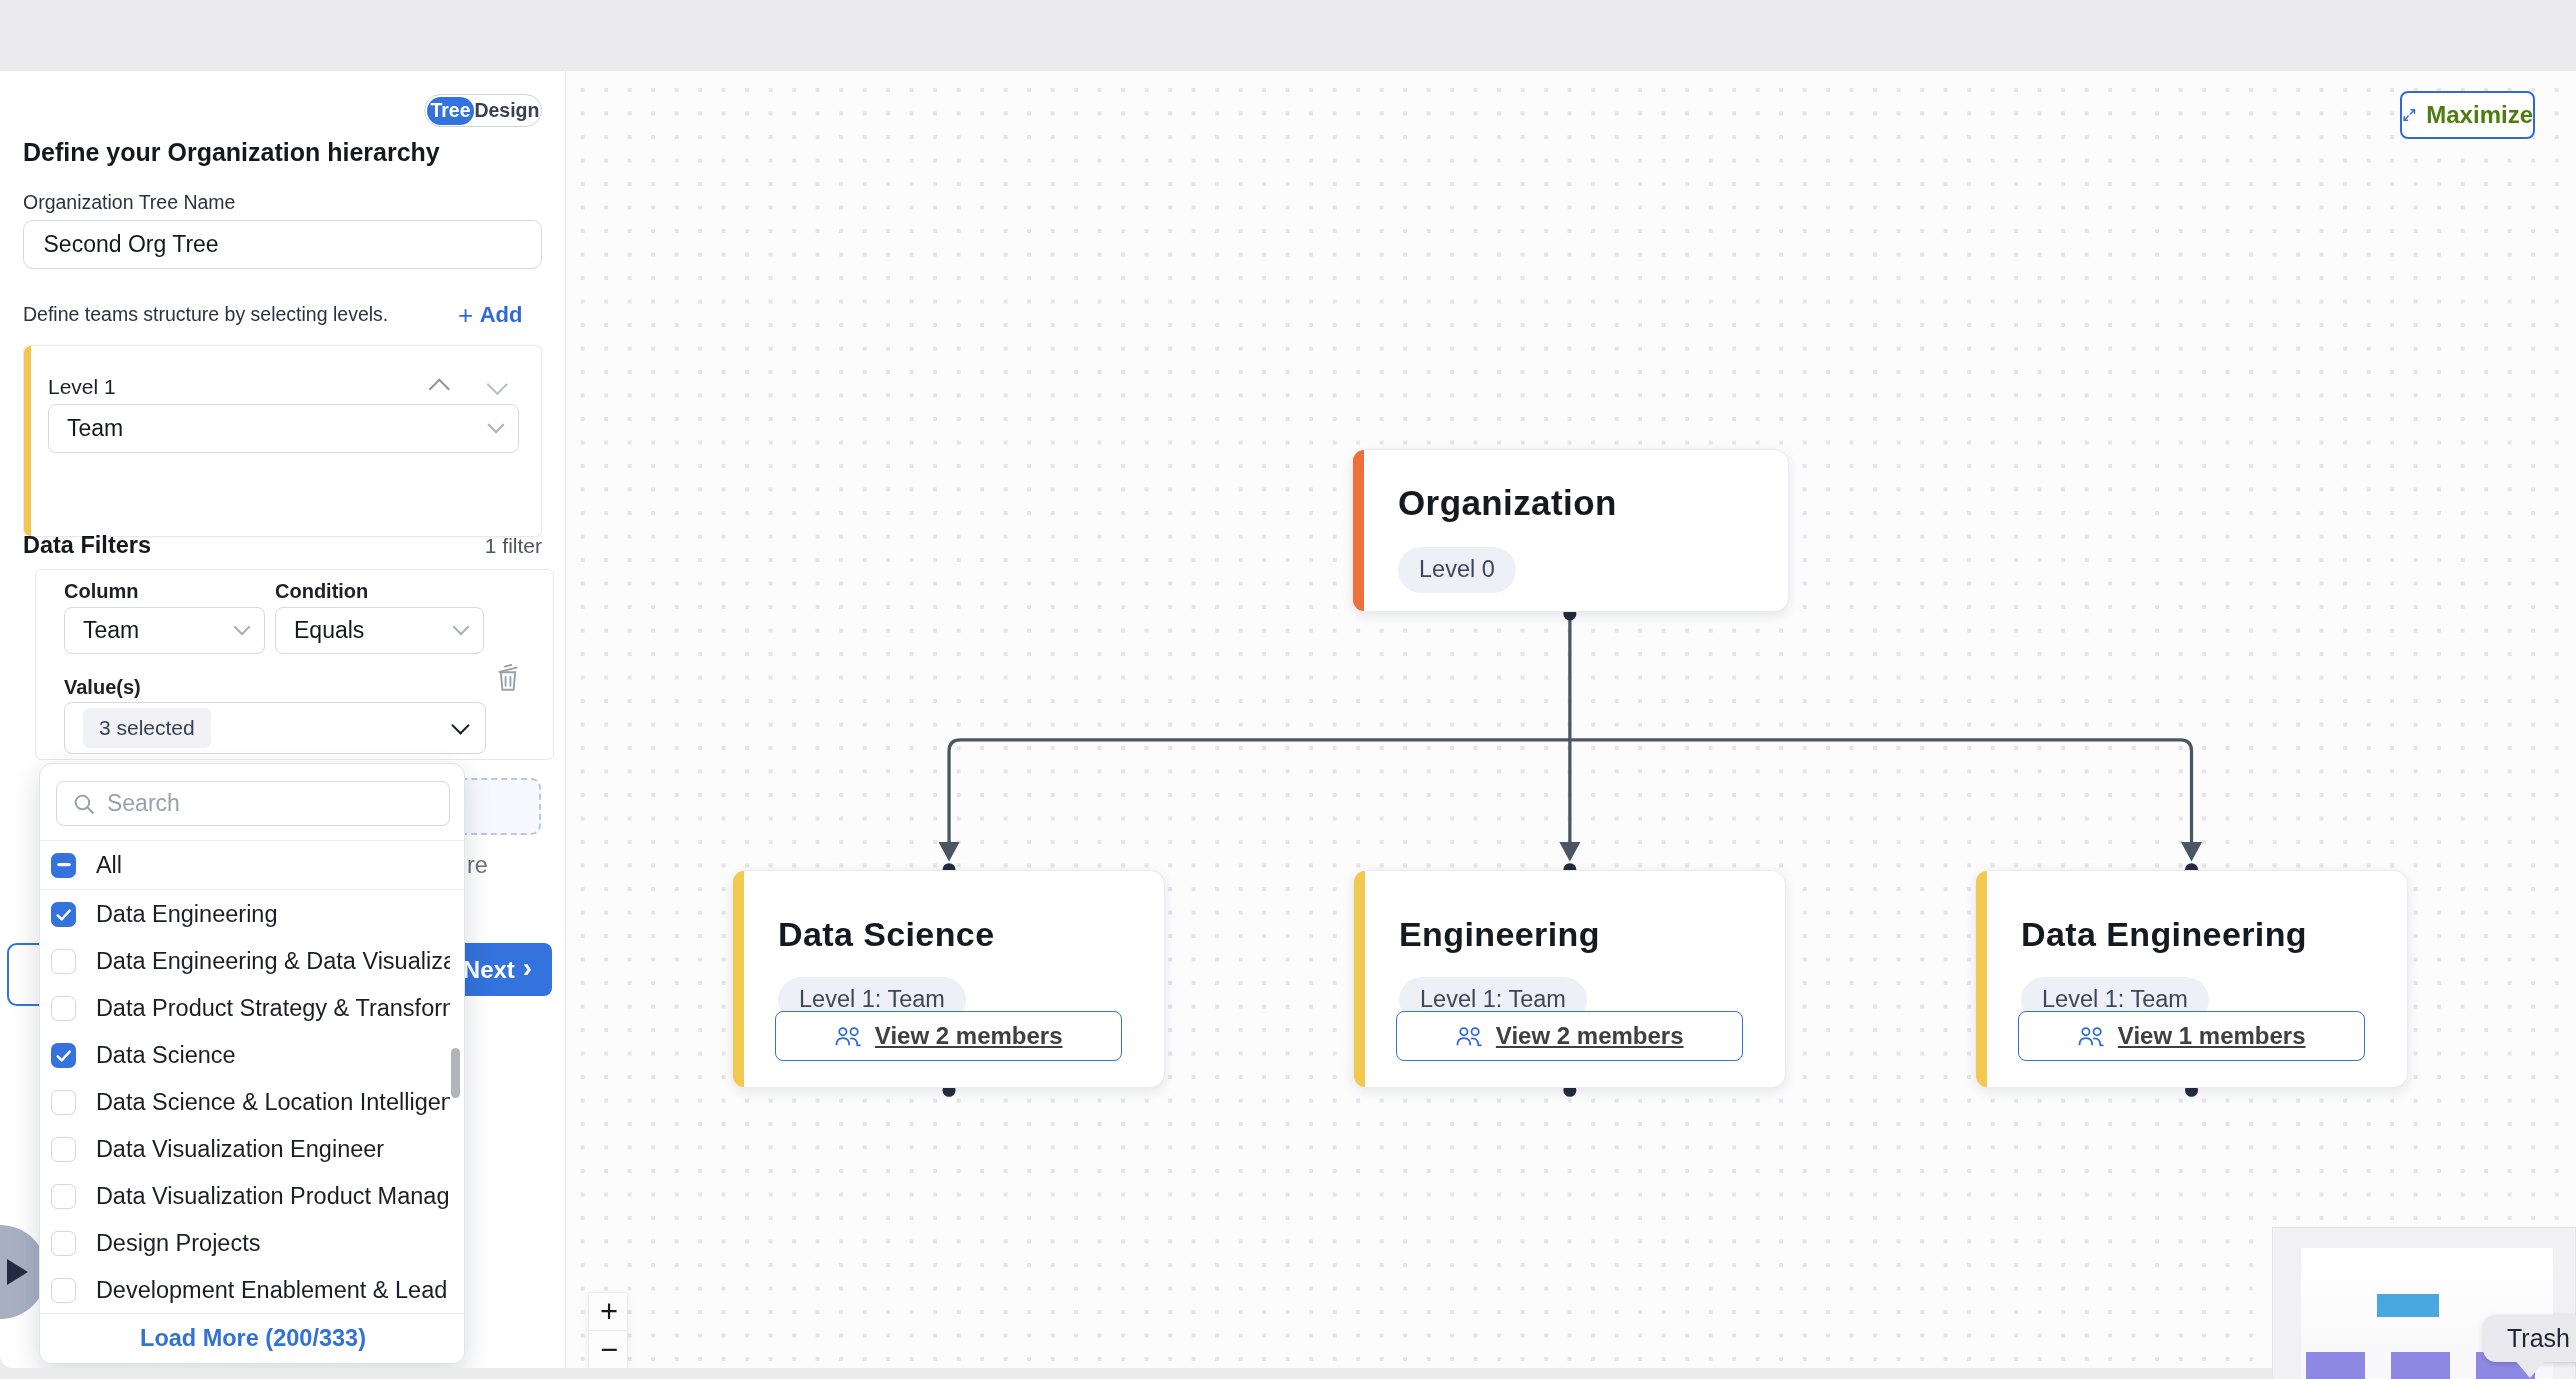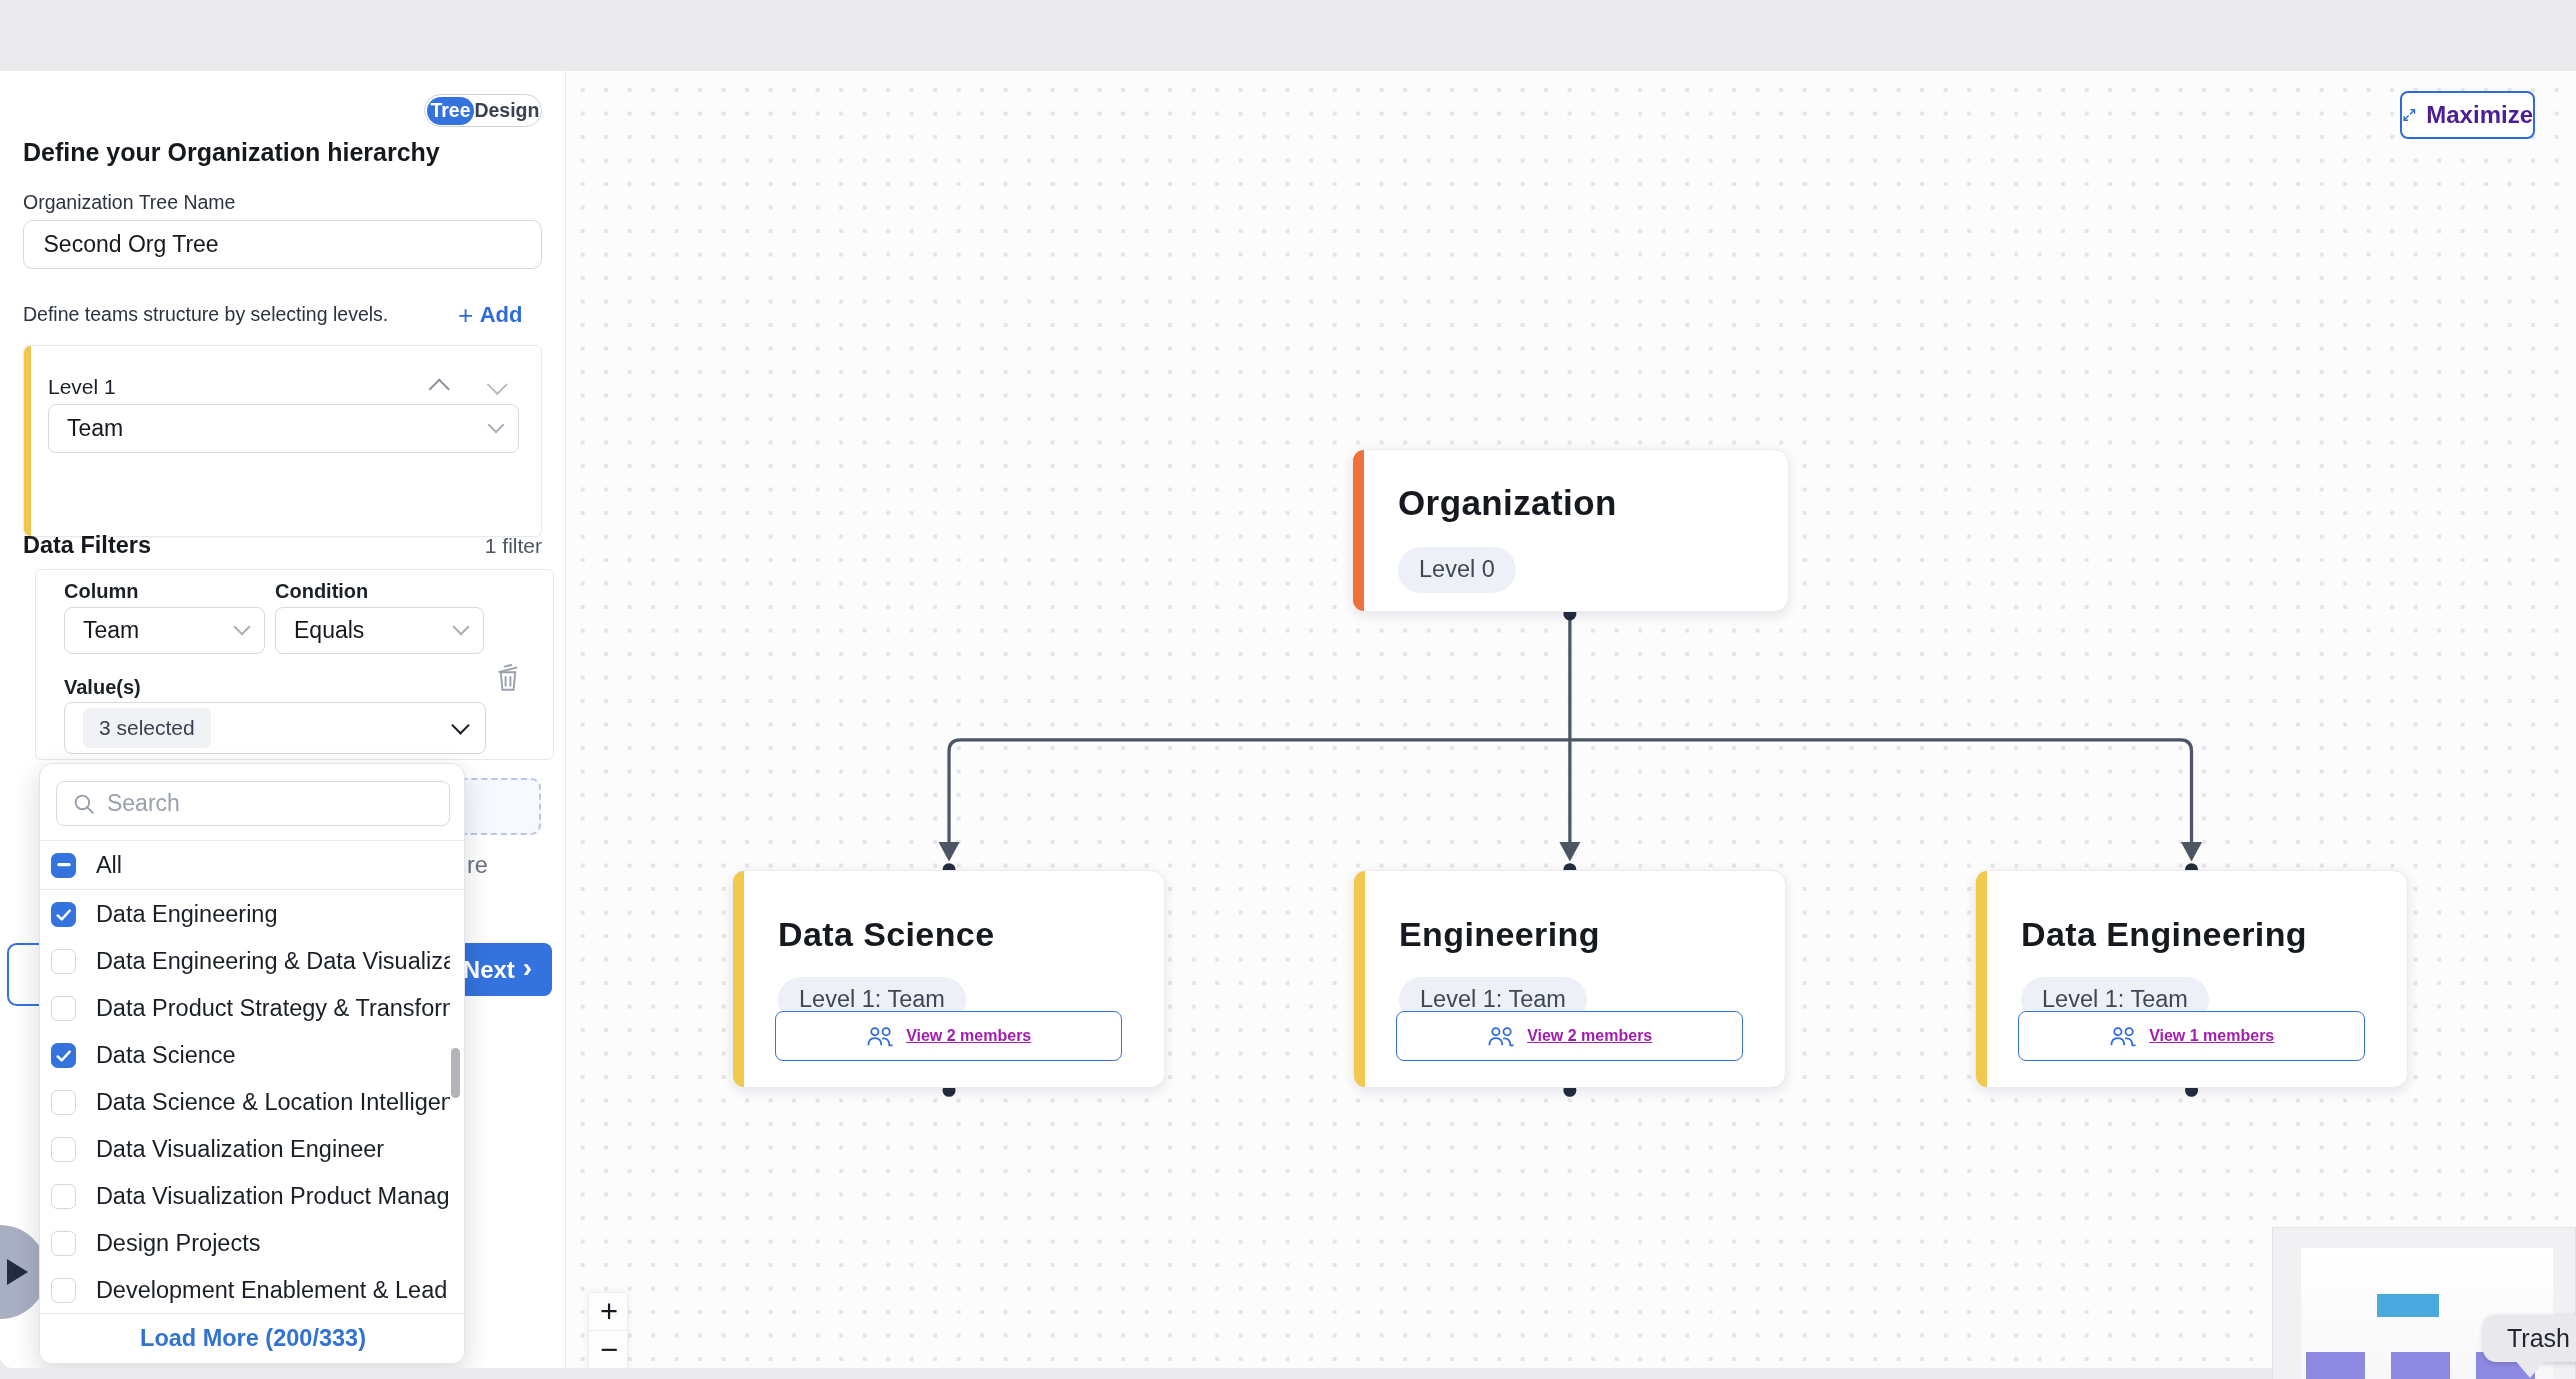--- a/index.html
+++ b/index.html
@@ -18,29 +18,29 @@
   .canvas { position:absolute; left:565px; top:0; width:2011px; height:1297px; border-left:1.6px solid #e7e8eb; background-color:#fcfcfd;
     background-image:radial-gradient(circle,#e4e4e9 2.4px,transparent 2.4px); background-size:23.5px 23.5px; background-position:4.9px 7.3px; }
   .edges { position:absolute; left:0; top:0; pointer-events:none; }
 
   .node { position:absolute; background:#ffffff; border:0.8px solid #ececf0; border-radius:14.6px; box-shadow:0 3.2px 11.4px rgba(23,30,54,.10); }
   .node .accent { position:absolute; left:0; top:0; bottom:0; width:11.4px; border-radius:14.6px 0 0 14.6px; }
   .node .ttl { position:absolute; left:45px; font-weight:bold; color:#16191f; letter-spacing:0.4px; }
   .chip { position:absolute; left:45px; background:#eef0f7; color:#3f4656; border-radius:811px; font-size:23.5px; line-height:1; padding:11.4px 21px; }
   .members-btn { position:absolute; left:42px; right:42px; height:50px; border:1.6px solid #3473dd; border-radius:8px; background:#ffffff;
     display:flex; align-items:center; justify-content:center; gap:11.4px; cursor:pointer; }
-  .members-btn .lbl { color:#a21caf; font-size:16px; font-weight:bold; text-decoration:underline; }
+  .members-btn .lbl { color:#404040; font-size:24px; font-weight:bold; text-decoration:underline; }
 
   .root-title { top:33px; font-size:35px; }
   .child-title { top:44px; font-size:34px; }
 
   
   .maximize { position:absolute; left:1834px; top:20px; width:135px; height:48px; background:#fff; border:2px solid #2f6bd8; border-radius:8px;
     display:flex; align-items:center; justify-content:center; gap:9.7px; cursor:pointer; }
-  .maximize span { color:#4c1d95; font-weight:bold; font-size:24px; }
+  .maximize span { color:#4d7c0f; font-weight:bold; font-size:24px; }
 
   
   .zoomctl { position:absolute; left:22px; top:1221px; width:40px; background:#ffffff; border:0.8px solid #ededf0; box-shadow:0 1.6px 6.5px rgba(0,0,0,.08); border-radius:3.2px; overflow:hidden; }
   .zoomctl .zbtn { width:40px; height:38px; display:flex; align-items:center; justify-content:center; font-size:31px; color:#16191f; background:#fdfdfe; border-bottom:0.8px solid #ededf0; cursor:pointer; }
 
   
   .minimap { position:absolute; left:2272px; top:1227px; width:304px; height:153px; background:#f1f1f4; border:0.8px solid #e2e2e7; z-index:6; overflow:hidden; }
   .minimap .inner { position:absolute; left:28px; top:19.5px; width:252px; height:133px; background:linear-gradient(#ffffff,#f7f7f9); }
   .mm-rect { position:absolute; }
   .trash-tip { position:absolute; left:2483px; top:1315px; width:122px; height:47px; background:#e9e9ed; border-radius:13px; z-index:8;

